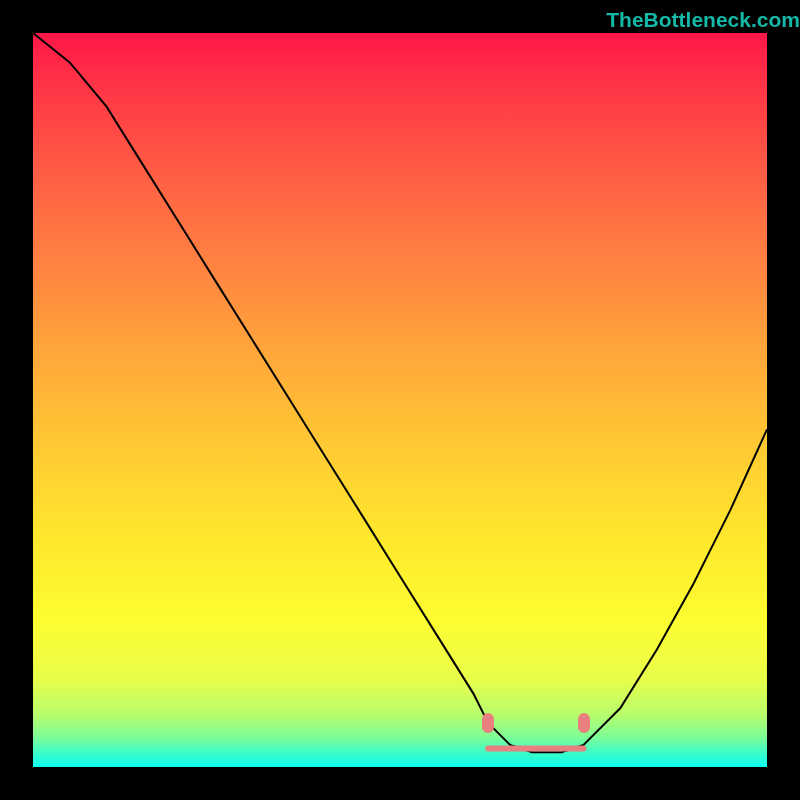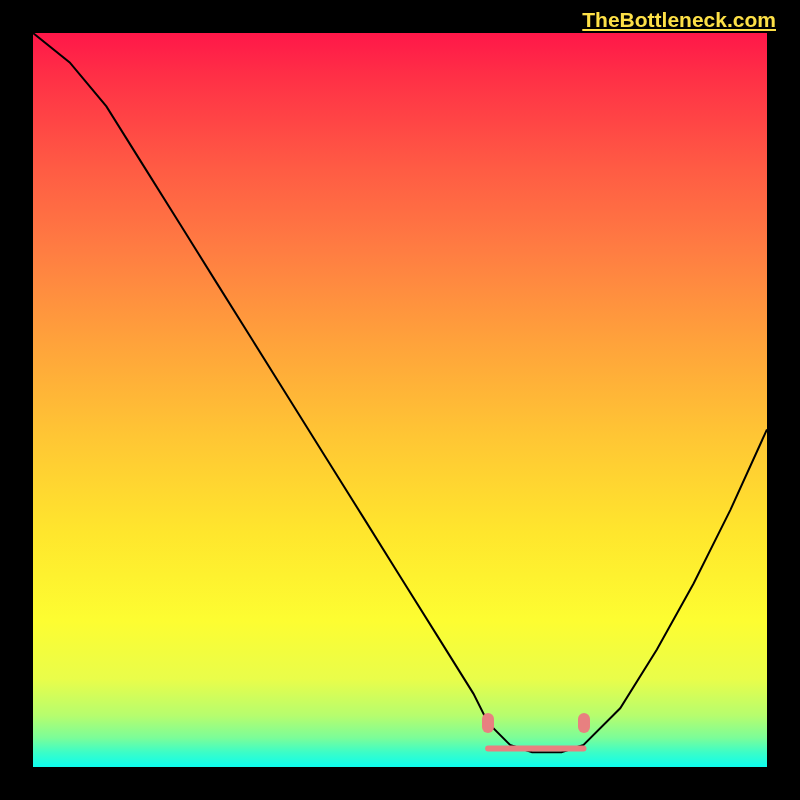--- a/index.html
+++ b/index.html
@@ -7,26 +7,25 @@
     padding: 0;
     width: 800px;
     height: 800px;
     background: #000;
     position: relative;
     font-family: Arial, sans-serif;
   }
   .attribution {
     position: absolute;
     top: 8px;
-    right: 24px;
-    color: #fde047;
+    right: 0;
+    color: #14b8a6;
     font-size: 21px;
     font-weight: bold;
     z-index: 10;
-    text-decoration: underline;
   }
   .plot-area {
     position: absolute;
     top: 33px;
     left: 33px;
     width: 734px;
     height: 734px;
   }
   .gradient-bg {
     position: absolute;

